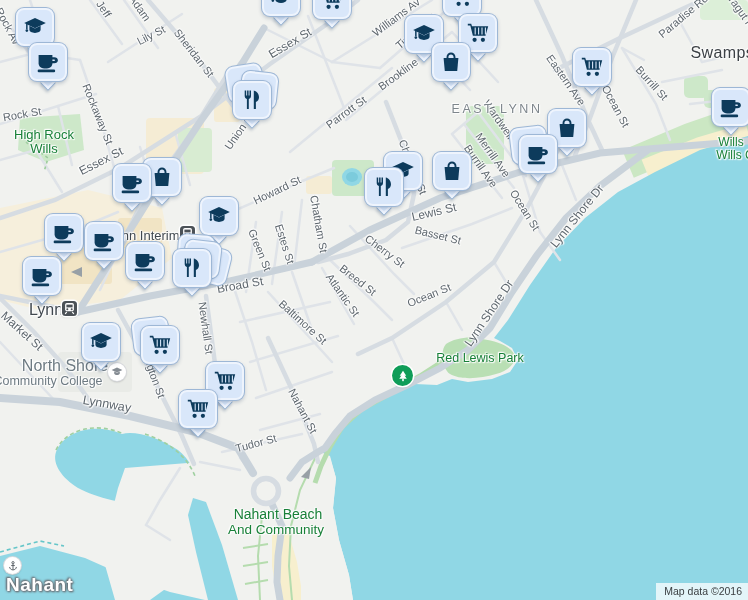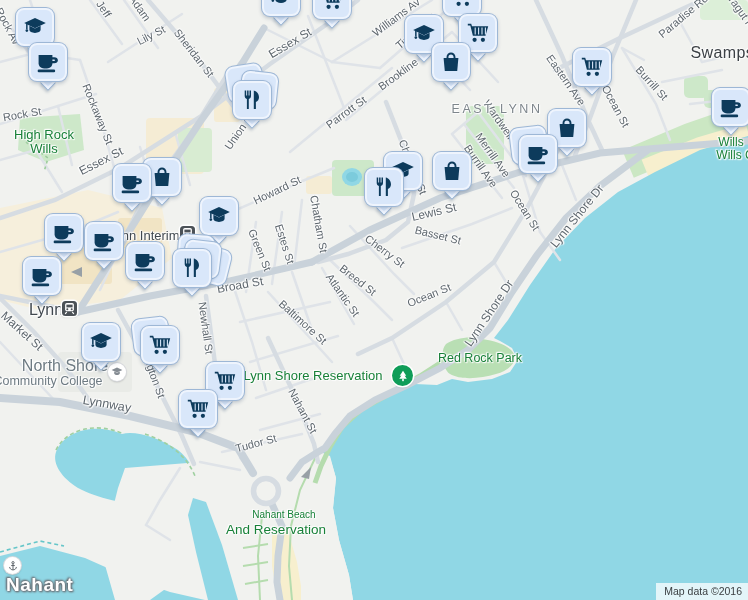--- a/index.html
+++ b/index.html
@@ -245,24 +245,23 @@
       <span class="lbl street" style="left: 150px; top: 364px; --r: 70deg;">Washington St</span>
       <span class="lbl street" style="left: 107px; top: 404px; --r: 10deg; font-size: 12.5px;">Lynnway</span>
       <span class="lbl street" style="left: 303px; top: 411px; --r: 62deg;">Nahant St</span>
       <span class="lbl street" style="left: 256px; top: 443px; --r: -15deg;">Tudor St</span>
       <span class="lbl park" style="left: 44px; top: 134px; --r: 0deg; font-size: 13px; text-align: right;">High Rock</span>
       <span class="lbl park" style="left: 44px; top: 148px; --r: 0deg; font-size: 13px;">Wills</span>
       <span class="lbl district" style="left: 497px; top: 99px; --r: 0deg;">EAST LYNN</span>
       <span class="lbl town" style="left: 736px; top: 53px; --r: 0deg;">Swampscott</span>
       <span class="lbl park" style="left: 731px; top: 142px; --r: 0deg; font-size: 12px;">Wills</span>
       <span class="lbl park" style="left: 735px; top: 155px; --r: 0deg; font-size: 12px;">Wills C</span>
-      <span class="lbl park" style="left: 480px; top: 358px; --r: 0deg; font-size: 12.5px;">Red Rock Park</span>
-      <span class="lbl park" style="left: 313px; top: 375px; --r: 0deg; font-size: 13px;">Lynn Shore Reservation</span>
-      <span class="lbl park" style="left: 284px; top: 514px; --r: 0deg; font-size: 10px;">Nahant Beach</span>
-      <span class="lbl park" style="left: 276px; top: 529px; --r: 0deg; font-size: 13.5px;">And Reservation</span>
+      <span class="lbl park" style="left: 480px; top: 358px; --r: 0deg; font-size: 12.5px;">Red Lewis Park</span>
+      <span class="lbl park" style="left: 278px; top: 514px; --r: 0deg; font-size: 14px;">Nahant Beach</span>
+      <span class="lbl park" style="left: 276px; top: 529px; --r: 0deg; font-size: 13.5px;">And Community</span>
       <span class="lbl college" style="left: 65px; top: 366px; --r: 0deg; font-size: 16px;">North Shore</span>
       <span class="lbl college" style="left: 48px; top: 381px; --r: 0deg; font-size: 12.5px;">Community College</span>
       <span class="lbl station" style="left: 144px; top: 235px; --r: 0deg; font-size: 13px;">Lynn Interim</span>
       <span class="lbl station" style="left: 46px; top: 310px; --r: 0deg; font-size: 16px;">Lynn</span>
     </div>
   <div id="pois">
       <div class="poi poi-train" style="left: 180px; top: 226px;">
         <svg viewBox="0 0 15 15">
           <rect x="3.1" y="2" width="8.8" height="8.2" rx="1.8" fill="#fff"></rect>
           <rect x="4.4" y="3.6" width="6.2" height="2.8" fill="#4c5257"></rect>

